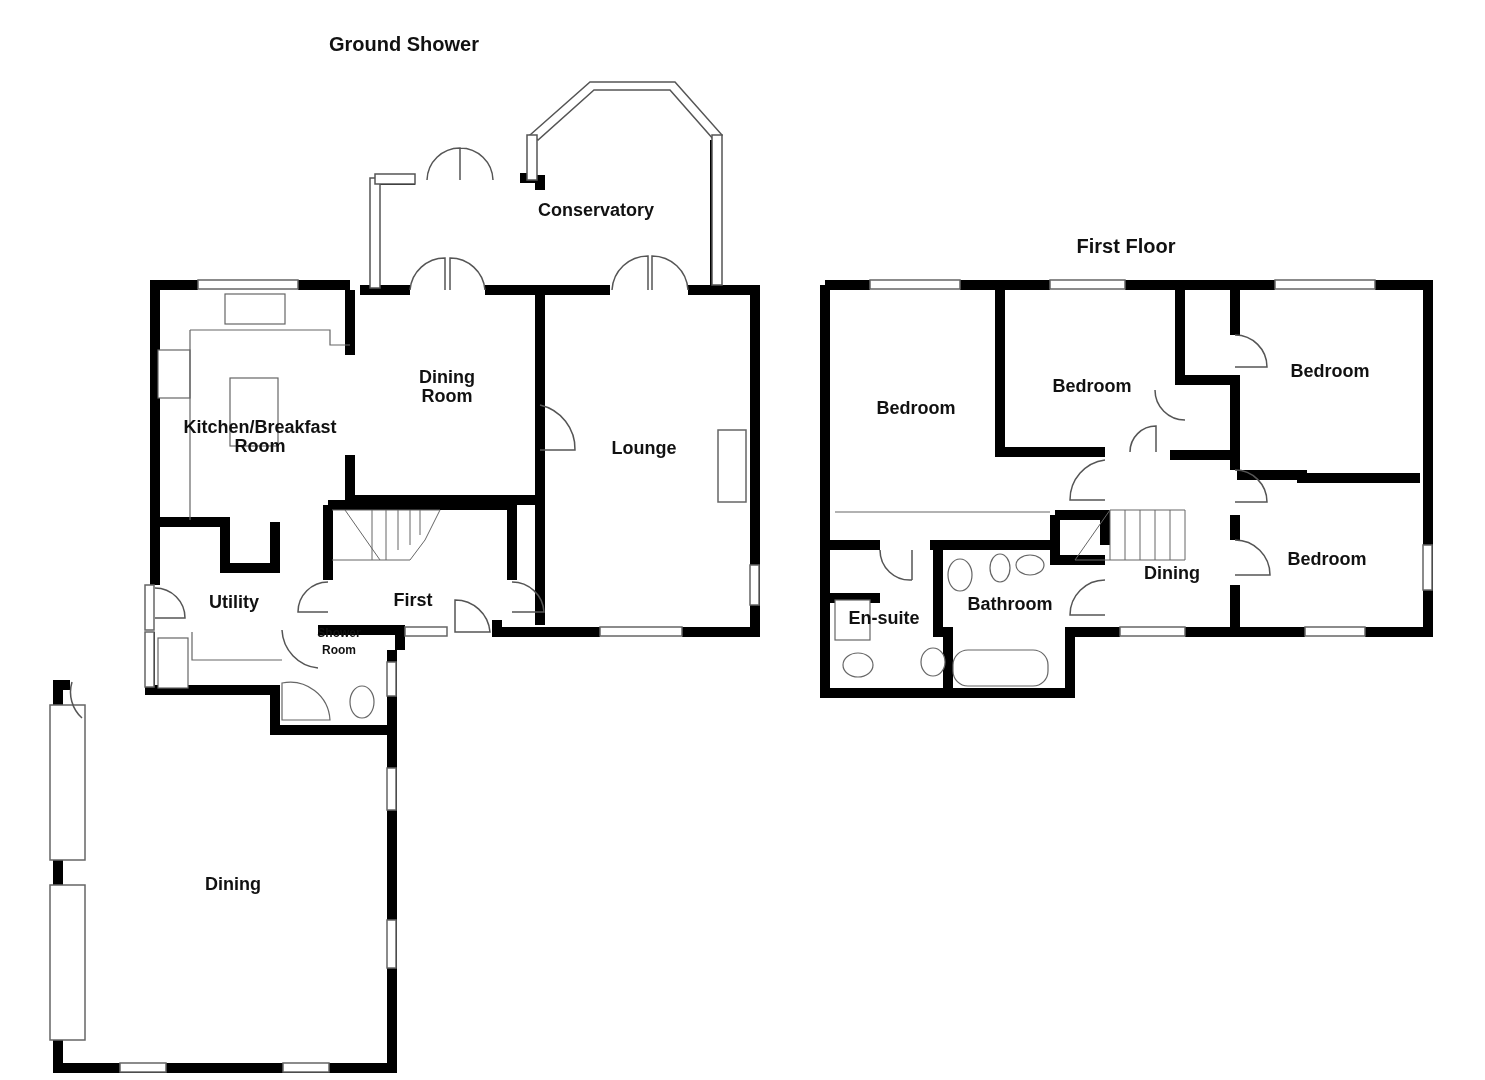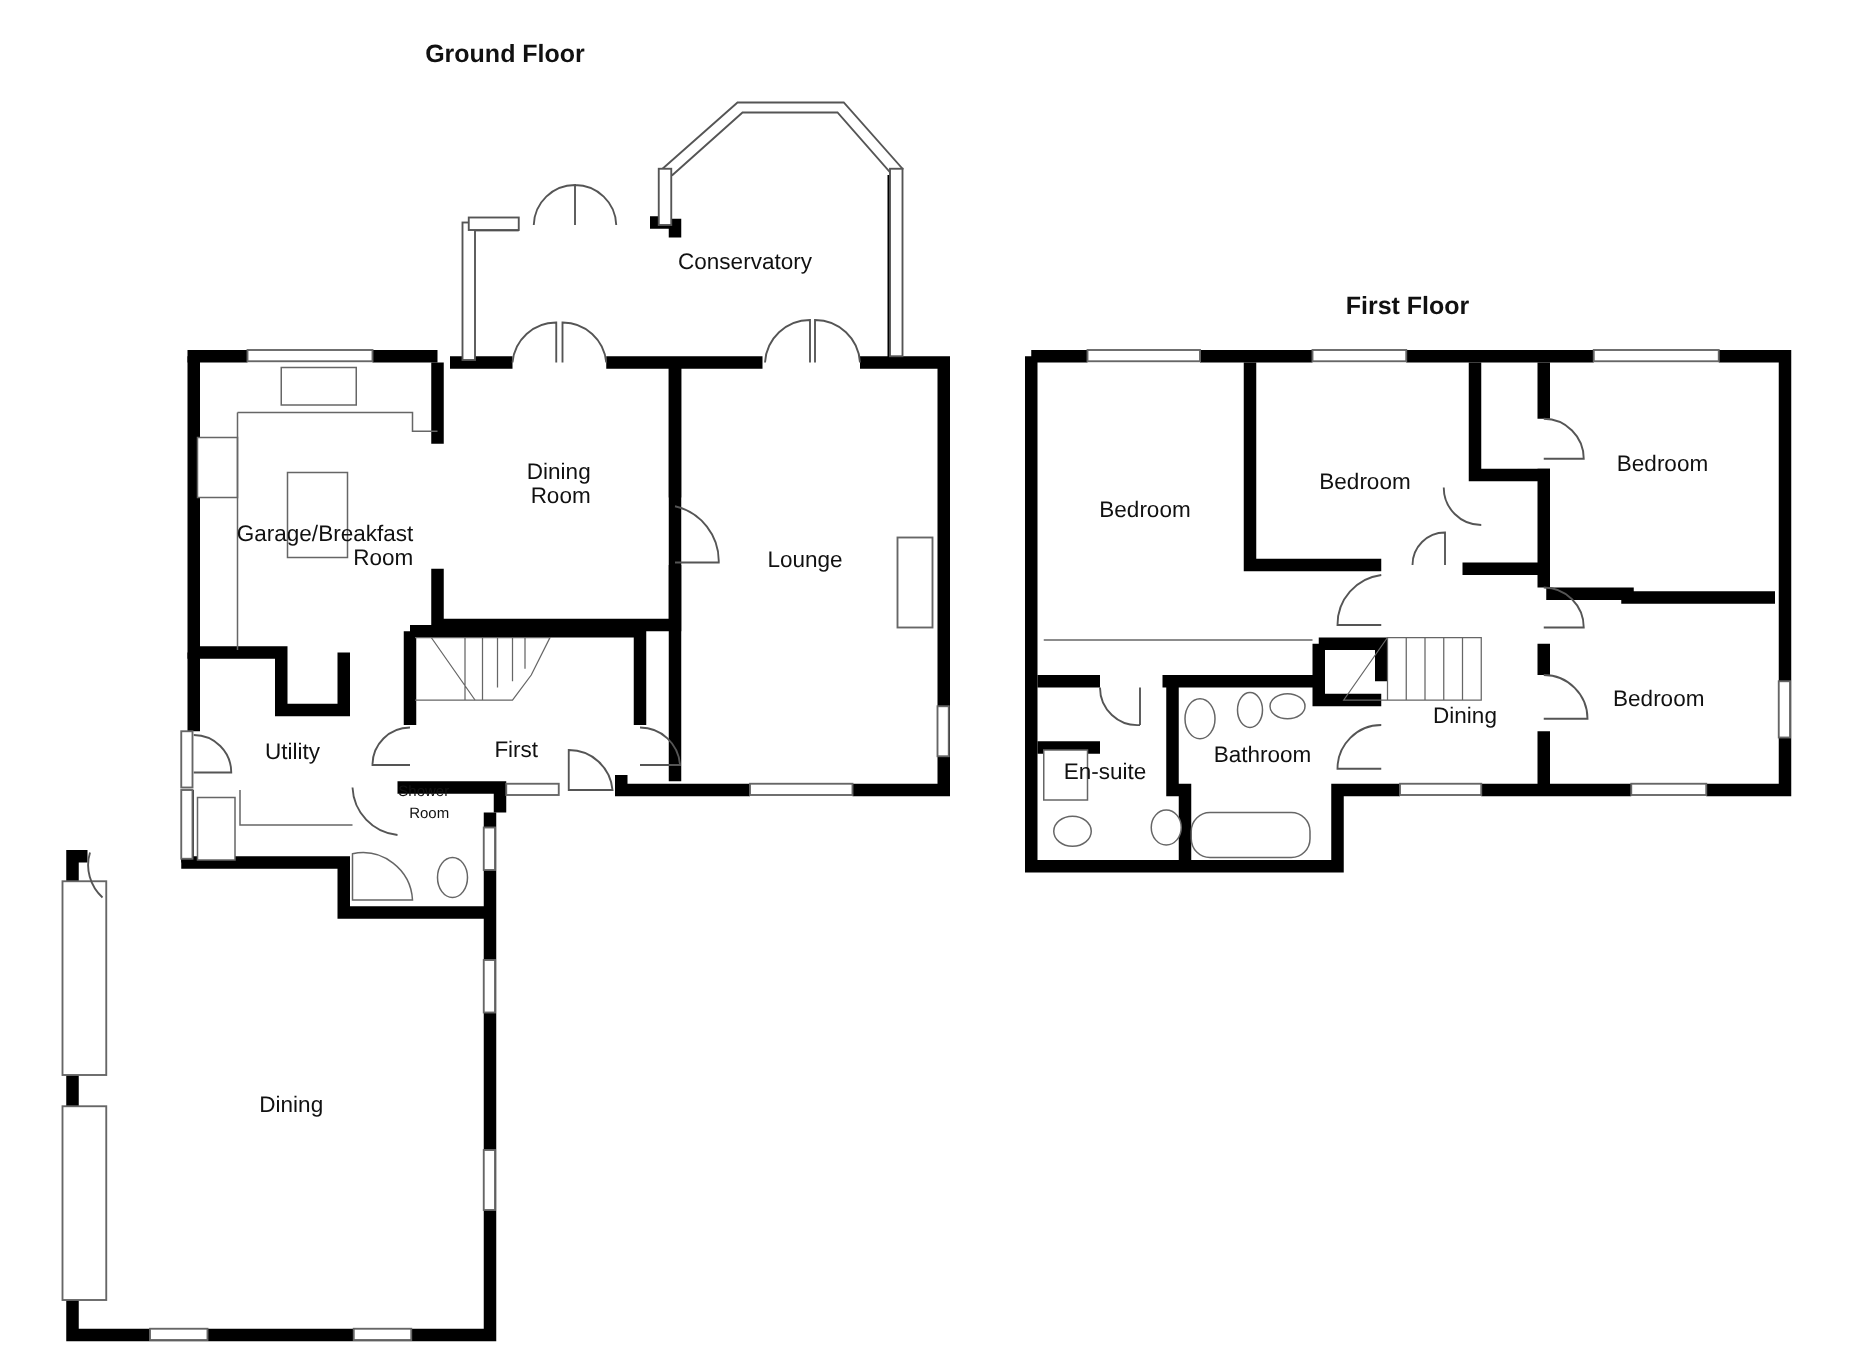--- a/index.html
+++ b/index.html
@@ -1,18 +1,18 @@
 <!DOCTYPE html>
 <html><head>
 <meta charset="utf-8">
 <style>
   html,body{margin:0;padding:0;background:#fff;}
   body{width:1485px;height:1080px;position:relative;overflow:hidden;font-family:"Liberation Sans",sans-serif;}
   svg{position:absolute;left:0;top:0;}
-  .lbl{position:absolute;font-weight:normal;font-size:18px;color:#111;text-align:right;line-height:19px;white-space:nowrap;transform:translate(-50%,-50%);}
+  .lbl{position:absolute;font-weight:bold;font-size:18px;color:#111;text-align:center;line-height:19px;white-space:nowrap;transform:translate(-50%,-50%);}
   .title{position:absolute;font-weight:bold;font-size:20px;color:#111;transform:translate(-50%,-50%);white-space:nowrap;}
 </style>
 </head>
 <body>
 
 <svg width="1485" height="1080">
   <g fill="none" stroke="#000" stroke-width="10" stroke-linejoin="miter">
 
     <path d="M150 285 H198 M298 285 H350 M410 290 H360 M485 290 H610 M688 290 H755 V632 H682 M600 632 H497 V620"></path>
     <path d="M155 285 V522 H225 V568 H275 V522"></path>
@@ -115,27 +115,27 @@
     <ellipse cx="858" cy="665" rx="15" ry="12"></ellipse>
     <ellipse cx="960" cy="575" rx="12" ry="16"></ellipse>
     <ellipse cx="1000" cy="568" rx="10" ry="14"></ellipse>
     <ellipse cx="1030" cy="565" rx="14" ry="10"></ellipse>
     <rect x="953" y="650" width="95" height="36" rx="15"></rect>
     <ellipse cx="933" cy="662" rx="12" ry="14"></ellipse>
     <path d="M835 512 H1050" fill="none"></path>
   </g>
 </svg>
 
-<div class="title" style="left:404px;top:44px">Ground Floor</div>
+<div class="title" style="left:404px;top:44px">Ground Shower</div>
 <div class="title" style="left:1126px;top:246px">First Floor</div>
 
 <div class="lbl" style="left:596px;top:210px">Conservatory</div>
 <div class="lbl" style="left:447px;top:387px;white-space:pre-line">Dining
 Room</div>
-<div class="lbl" style="left:260px;top:437px;white-space:pre-line">Garage/Breakfast
+<div class="lbl" style="left:260px;top:437px;white-space:pre-line">Kitchen/Breakfast
 Room</div>
 <div class="lbl" style="left:644px;top:448px">Lounge</div>
 <div class="lbl" style="left:413px;top:600px">First</div>
 <div class="lbl" style="left:234px;top:602px">Utility</div>
 <div class="lbl" style="left:339px;top:642px;white-space:pre-line;font-size:12px;line-height:17px">Shower
 Room</div>
 <div class="lbl" style="left:233px;top:884px">Dining</div>
 
 <div class="lbl" style="left:916px;top:408px">Bedroom</div>
 <div class="lbl" style="left:1092px;top:386px">Bedroom</div>

